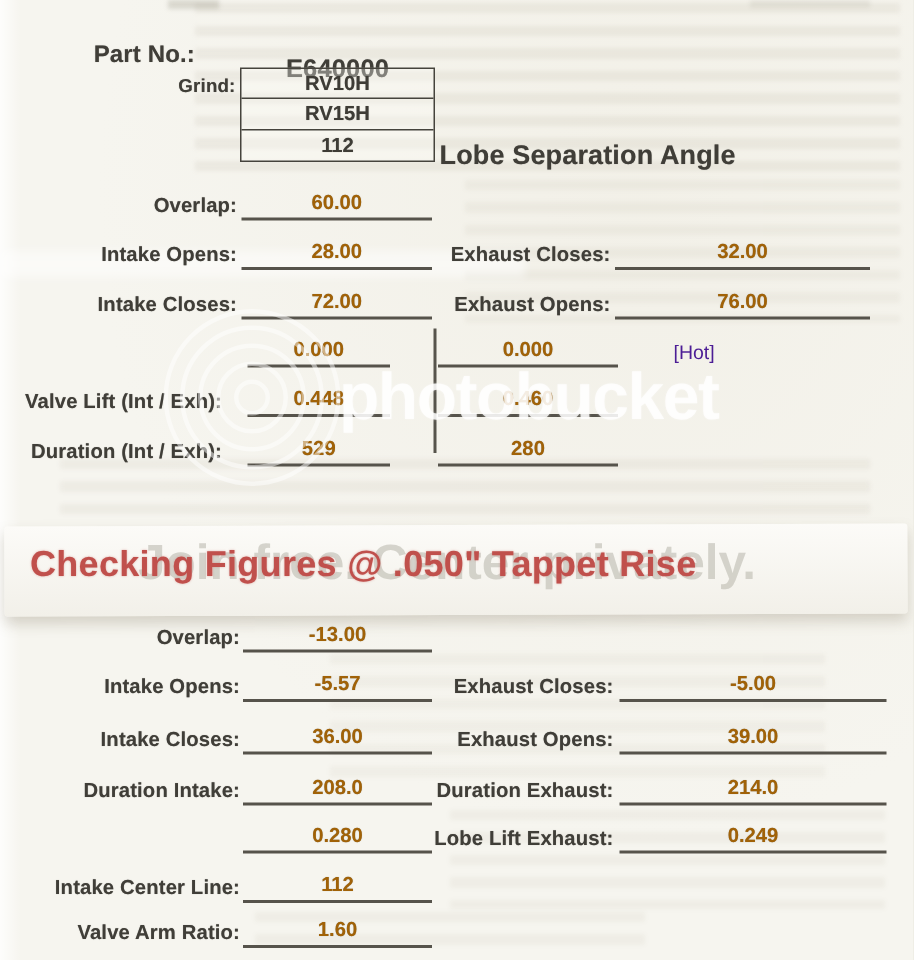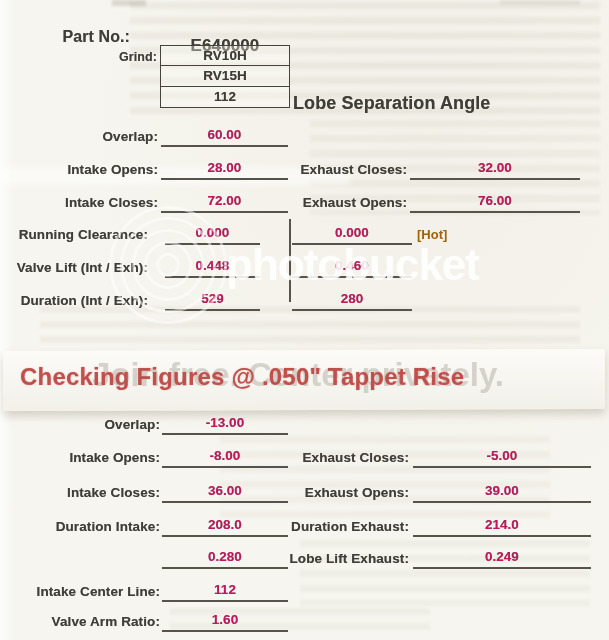--- a/index.html
+++ b/index.html
@@ -15,24 +15,24 @@
     background:
       linear-gradient(90deg,rgba(255,255,255,.8) 0,rgba(255,255,255,0) 14px),
       radial-gradient(ellipse at 70% 20%,rgba(235,231,218,.35),rgba(255,255,255,0) 60%);
   }
   .bleed{position:absolute;filter:blur(1.4px);opacity:.55;pointer-events:none;
     background:repeating-linear-gradient(180deg,rgba(165,156,134,.22) 0 7px,rgba(165,156,134,0) 7px 15px);}
   .smudge{position:absolute;filter:blur(1.5px);background:rgba(120,112,96,.22);pointer-events:none;}
 
   .lbl{position:absolute;text-align:right;font-weight:bold;font-size:13.5px;
        letter-spacing:.1px;color:#403e38;text-shadow:0 0 .5px rgba(64,62,56,.55);white-space:nowrap;}
-  .val{position:absolute;text-align:center;font-weight:bold;font-size:13.5px;color:#be185d;
+  .val{position:absolute;text-align:center;font-weight:bold;font-size:13.5px;color:#a16207;
        text-shadow:0 0 .5px rgba(68,66,60,.5);
        border-bottom:2px solid #56534b;padding-bottom:3px;height:15px;line-height:15px;}
-  .note{position:absolute;font-weight:bold;font-size:13px;color:#a16207;}
+  .note{position:absolute;font-weight:normal;font-size:13px;color:#4c1d95;margin-left:32px;}
 
   .grind-box{position:absolute;left:160px;top:45px;width:130px;height:63px;
        border:1.6px solid #45433c;box-sizing:border-box;background:rgba(252,251,247,.35);}
   .grind-row{height:19.3px;line-height:19.5px;text-align:center;font-weight:bold;font-size:13.5px;
        color:#3e3c36;text-shadow:0 0 .5px rgba(62,60,54,.55);border-bottom:1.4px solid #45433c;}
   .grind-row:last-child{border-bottom:none;}
 
   .vdivider{position:absolute;left:289px;top:219px;width:2px;height:83px;background:#57544c;}
 
   
@@ -88,21 +88,20 @@
   <span class="lbl" style="left:250px;top:162px;width:157px;">Exhaust Closes:</span>
   <span class="val" style="left:410px;top:160px;width:170px;">32.00</span>
 
   <span class="lbl" style="left:0;top:195px;width:158px;">Intake Closes:</span>
   <span class="val" style="left:161px;top:193px;width:127px;">72.00</span>
   <span class="lbl" style="left:250px;top:195px;width:157px;">Exhaust Opens:</span>
   <span class="val" style="left:410px;top:193px;width:170px;">76.00</span>
 
   <div class="vdivider"></div>
 
-  <span class="lbl" style="left:0;top:227px;width:148px;">Running Clearance:</span>
   <span class="val" style="left:165px;top:225px;width:95px;">0.000</span>
   <span class="val" style="left:292px;top:225px;width:120px;">0.000</span>
   <span class="note" style="left:417px;top:227px;">[Hot]</span>
 
   <span class="lbl" style="left:0;top:260px;width:148px;">Valve Lift (Int / Exh):</span>
   <span class="val" style="left:165px;top:258px;width:95px;">0.448</span>
   <span class="val" style="left:292px;top:258px;width:120px;">0.460</span>
 
   <span class="lbl" style="left:0;top:293px;width:148px;">Duration (Int / Exh):</span>
   <span class="val" style="left:165px;top:291px;width:95px;">529</span>
@@ -118,21 +117,21 @@
   <div class="wm-brand">photobucket</div>
 
   <div class="title-band"></div>
   <div class="wm-tagline">Join free. Center privately.</div>
   <div class="red-title">Checking Figures @ .050" Tappet Rise</div>
 
   <span class="lbl" style="left:0;top:417px;width:160px;">Overlap:</span>
   <span class="val" style="left:162px;top:415px;width:126px;">-13.00</span>
 
   <span class="lbl" style="left:0;top:450px;width:160px;">Intake Opens:</span>
-  <span class="val" style="left:162px;top:448px;width:126px;">-8.00</span>
+  <span class="val" style="left:162px;top:448px;width:126px;">-5.57</span>
   <span class="lbl" style="left:250px;top:450px;width:159px;">Exhaust Closes:</span>
   <span class="val" style="left:413px;top:448px;width:178px;">-5.00</span>
 
   <span class="lbl" style="left:0;top:485px;width:160px;">Intake Closes:</span>
   <span class="val" style="left:162px;top:483px;width:126px;">36.00</span>
   <span class="lbl" style="left:250px;top:485px;width:159px;">Exhaust Opens:</span>
   <span class="val" style="left:413px;top:483px;width:178px;">39.00</span>
 
   <span class="lbl" style="left:0;top:519px;width:160px;">Duration Intake:</span>
   <span class="val" style="left:162px;top:517px;width:126px;">208.0</span>

